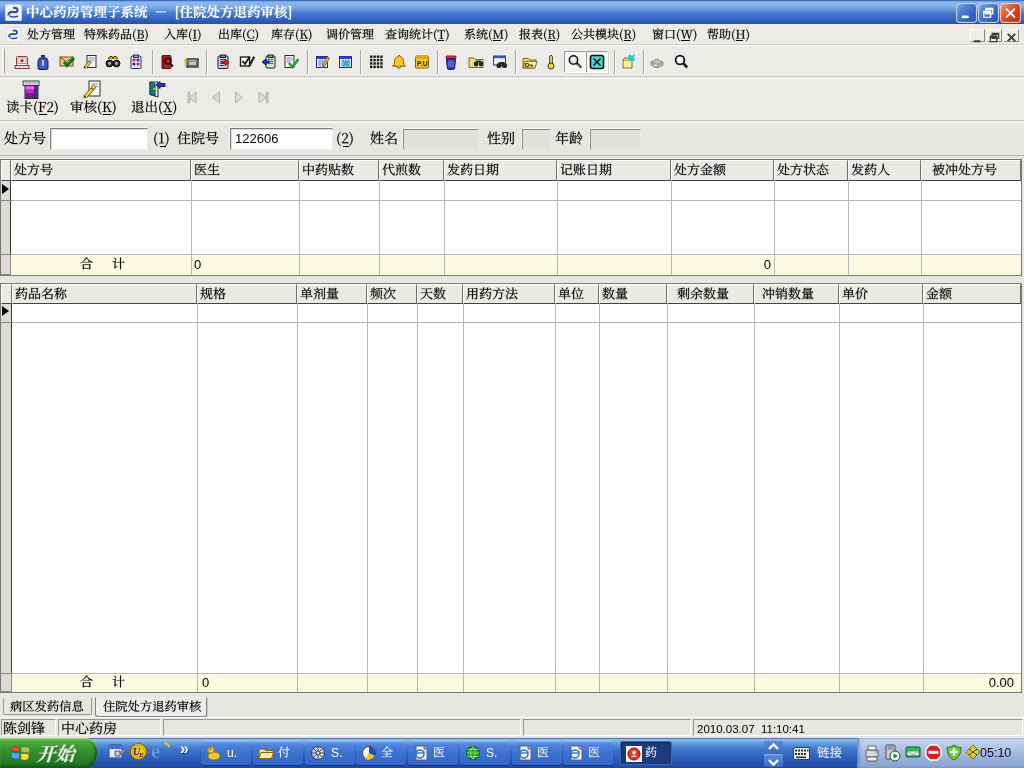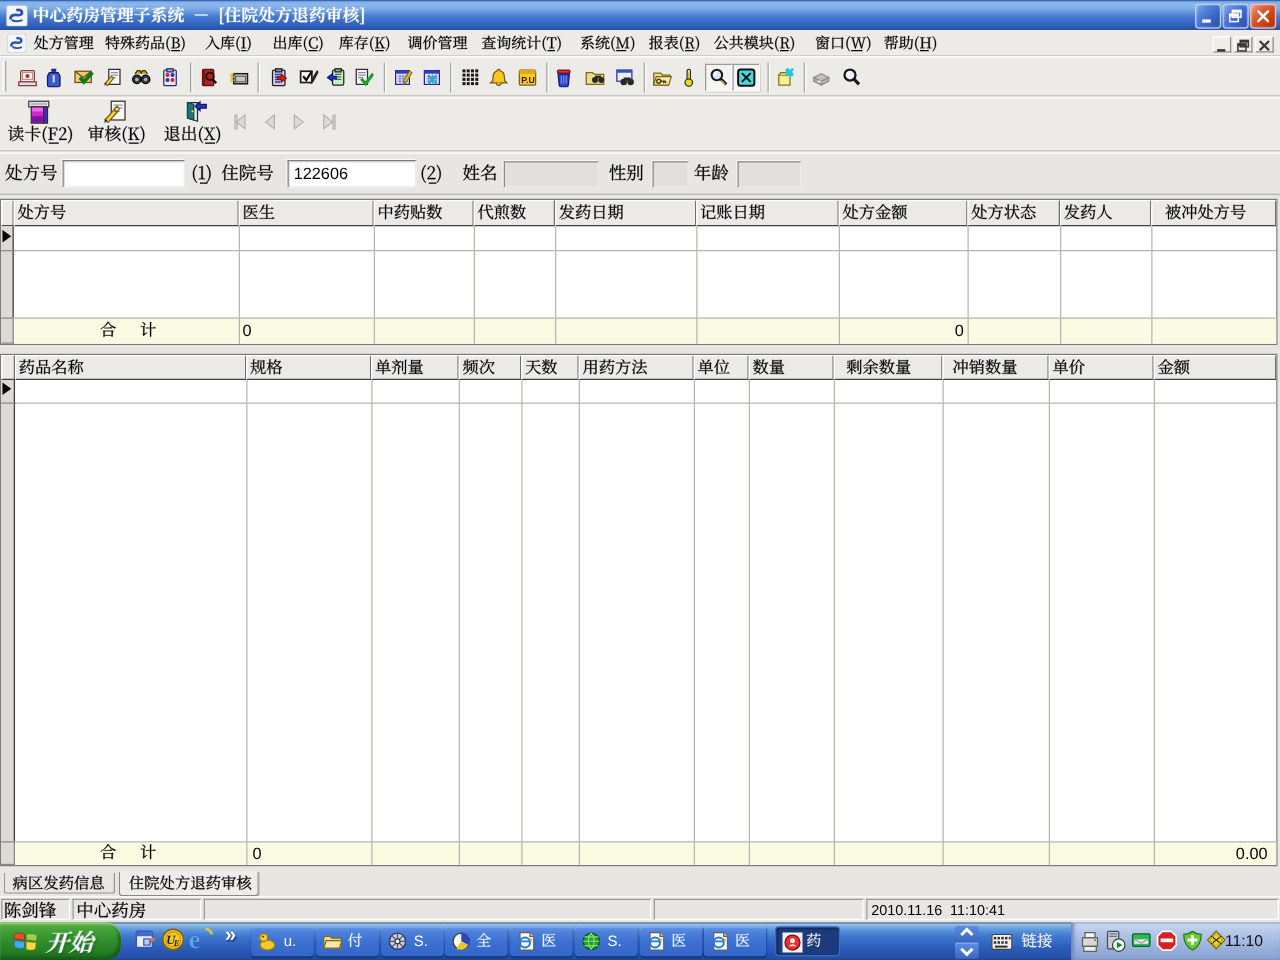--- a/index.html
+++ b/index.html
@@ -700,21 +700,21 @@
 <div class="abs " style="left:3px;top:721px;">
     <svg class="t" width="43" height="16" viewBox="0 0 43 16" style="">
       <path fill="#000" stroke="#000" stroke-width="0.22" d="M10.8 8.3 10.6 8.4C11.4 9.3 12.3 10.8 12.4 12C13.5 12.8 14.3 10.3 10.8 8.3ZM8.1 8.5 6.7 8C6.1 9.7 5.2 11.3 4.4 12.3L4.5 12.5C5.7 11.7 6.7 10.3 7.5 8.8C7.8 8.8 8 8.7 8.1 8.5ZM9.4 0.9 8.1 0.5C8 1.1 7.7 1.9 7.4 2.8H5L5.1 3.2H7.2C6.7 4.4 6.2 5.6 5.8 6.5C5.6 6.6 5.3 6.7 5.2 6.8L6.2 7.6L6.6 7.1H8.9V12C8.9 12.2 8.9 12.3 8.6 12.3C8.3 12.3 6.9 12.2 6.9 12.2V12.4C7.5 12.5 7.9 12.6 8.1 12.7C8.3 12.9 8.4 13.1 8.4 13.4C9.6 13.3 9.8 12.7 9.8 12V7.1H12.6C12.8 7.1 12.9 7.1 13 6.9C12.5 6.5 11.9 6 11.9 6L11.3 6.7H9.8V4.8C10.2 4.8 10.3 4.6 10.3 4.4L8.9 4.3V6.7H6.7C7.1 5.7 7.7 4.4 8.1 3.2H13.2C13.4 3.2 13.5 3.1 13.6 3C13.1 2.5 12.4 2 12.4 2L11.7 2.8H8.3C8.5 2.2 8.7 1.6 8.9 1.2C9.2 1.2 9.4 1.1 9.4 0.9ZM1.3 0.9V13.4H1.4C1.9 13.4 2.2 13.1 2.2 13.1V1.8H4C3.7 2.9 3.3 4.5 3 5.4C3.9 6.4 4.2 7.4 4.2 8.5C4.2 9 4.1 9.3 3.9 9.4C3.8 9.5 3.7 9.5 3.5 9.5C3.3 9.5 2.9 9.5 2.6 9.5V9.7C2.9 9.7 3.1 9.8 3.2 9.9C3.3 10 3.4 10.3 3.4 10.6C4.7 10.6 5.1 10 5.1 8.6C5.1 7.6 4.6 6.4 3.3 5.3C3.9 4.5 4.6 2.9 5.1 2C5.4 2 5.6 2 5.7 1.9L4.6 0.8L4 1.4H2.3Z M27.2 1 25.8 0.8V12C25.8 12.2 25.7 12.3 25.4 12.3C25.1 12.3 23.6 12.2 23.6 12.2V12.4C24.3 12.5 24.7 12.6 24.9 12.7C25.1 12.9 25.2 13.1 25.2 13.4C26.5 13.3 26.7 12.8 26.7 12.1V1.4C27 1.3 27.1 1.2 27.2 1ZM24.6 2.6 23.2 2.4V10.4H23.4C23.7 10.4 24.1 10.2 24.1 10.1V3C24.4 2.9 24.5 2.8 24.6 2.6ZM18 6.4 17.8 6.4C18.1 7.4 18.5 8.8 18.4 9.9C19.2 10.7 20 8.7 18 6.4ZM15.9 6.8 15.7 6.9C16.1 7.9 16.5 9.4 16.5 10.5C17.3 11.4 18.1 9.3 15.9 6.8ZM20.5 4.7 20 5.3H16.4L16.5 5.7H21.2C21.4 5.7 21.5 5.7 21.5 5.5C21.1 5.2 20.5 4.7 20.5 4.7ZM22.3 6.7 20.9 6.3C20.5 7.9 19.9 10 19.5 11.3C17.5 11.7 15.8 11.9 14.9 12L15.5 13.2C15.7 13.2 15.8 13.1 15.9 12.9C18.9 12.2 21.1 11.6 22.7 11.1L22.6 10.9L19.9 11.3C20.6 10 21.2 8.4 21.8 7C22.1 7 22.2 6.9 22.3 6.7ZM19.2 1.2C19.6 1.2 19.8 1.1 19.8 0.9L18.3 0.6C17.7 2.3 16.2 4.6 14.5 6L14.7 6.2C16.6 5 18.1 3.2 19.1 1.5C20 2.4 21.1 3.7 21.5 4.7C22.5 5.3 23 3.2 19.2 1.2Z M36.9 0.8 35.4 0.6C35.1 2 34.4 3.7 33.5 4.7L33.7 4.8C34.2 4.4 34.8 3.8 35.2 3.2C35.6 3.8 36.1 4.4 36.8 4.9C35.8 5.7 34.5 6.4 33.1 6.8L33.2 7.1C34.8 6.7 36.2 6.1 37.3 5.3C38.3 6 39.5 6.5 40.9 6.9C41 6.5 41.2 6.2 41.6 6.2L41.6 6C40.3 5.8 39 5.4 37.9 4.9C38.7 4.2 39.4 3.4 39.9 2.6C40.2 2.6 40.4 2.5 40.5 2.4L39.5 1.5L38.9 2.1H35.9C36.1 1.7 36.2 1.4 36.4 1C36.7 1 36.8 1 36.9 0.8ZM35.4 2.9 35.7 2.5H38.8C38.4 3.2 37.9 3.9 37.2 4.5C36.5 4 35.9 3.5 35.4 2.9ZM38.1 6.3 36.8 6.2V7.5H33.9L34 7.9H36.8V9.1H34.2L34.3 9.5H36.8V10.8H33.5L33.6 11.3H36.8V13.4H36.9C37.3 13.4 37.6 13.2 37.6 13.1V11.3H41C41.2 11.3 41.4 11.2 41.4 11C41 10.6 40.3 10.1 40.3 10.1L39.7 10.8H37.6V9.5H40.2C40.3 9.5 40.5 9.5 40.5 9.3C40.1 8.9 39.5 8.4 39.5 8.4L38.9 9.1H37.6V7.9H40.4C40.6 7.9 40.7 7.8 40.8 7.7C40.3 7.3 39.7 6.8 39.7 6.8L39.1 7.5H37.6V6.7C38 6.6 38.1 6.5 38.1 6.3ZM30.9 1.2C31.2 1.2 31.3 1.1 31.4 0.9L29.9 0.5C29.7 2 29.1 4.5 28.4 5.8L28.6 5.9C29.2 5.1 29.8 4 30.3 2.9H33.2C33.3 2.9 33.5 2.9 33.5 2.7C33.1 2.3 32.5 1.8 32.5 1.8L31.9 2.5H30.4C30.6 2.1 30.8 1.6 30.9 1.2ZM32.1 4.2 31.6 4.9H29.3L29.4 5.3H30.4V7.4H28.5L28.6 7.9H30.4V11.7C30.4 11.9 30.4 12 29.9 12.3L30.9 13.2C31 13.1 31 13 31.1 12.8C32.1 11.7 33.1 10.6 33.5 10.1L33.4 9.9C32.7 10.5 31.9 11.1 31.3 11.5V7.9H33.2C33.3 7.9 33.5 7.8 33.5 7.6C33.1 7.2 32.5 6.7 32.5 6.7L31.9 7.4H31.3V5.3H32.8C33 5.3 33.2 5.3 33.2 5.1C32.8 4.7 32.1 4.2 32.1 4.2Z"></path>
     </svg>
   </div>
 <div class="abs " style="left:61px;top:721px;">
     <svg class="t" width="57" height="16" viewBox="0 0 57 16" style="">
       <path fill="#000" stroke="#000" stroke-width="0.22" d="M11.5 7.6H7.4V3.9H11.5ZM7.9 0.7 6.5 0.6V3.5H2.5L1.5 3V9.4H1.6C2 9.4 2.4 9.1 2.4 9V8H6.5V13.4H6.7C7 13.4 7.4 13.2 7.4 13V8H11.5V9.2H11.6C12 9.2 12.4 9 12.4 8.9V4.1C12.7 4 13 3.9 13 3.8L11.9 2.9L11.4 3.5H7.4V1.1C7.8 1.1 7.9 0.9 7.9 0.7ZM2.4 7.6V3.9H6.5V7.6Z M20.1 0.7 19.9 0.8C20.8 1.7 21.9 3.3 22.1 4.4C23.3 5.3 24 2.8 20.1 0.7ZM19.6 3.2 18.2 3.1V11.6C18.2 12.5 18.6 12.8 19.9 12.8H22C24.8 12.8 25.4 12.6 25.4 12.1C25.4 11.9 25.3 11.8 25 11.7L24.9 9.2H24.7C24.5 10.4 24.3 11.3 24.2 11.6C24.1 11.7 24.1 11.8 23.8 11.8C23.5 11.9 22.9 11.9 22 11.9H20C19.2 11.9 19.1 11.7 19.1 11.4V3.6C19.4 3.6 19.5 3.4 19.6 3.2ZM24.7 5 24.6 5.2C25.8 6.5 26.3 8.6 26.6 9.9C27.5 10.9 28.4 7.8 24.7 5ZM16.4 4.8H16.2C16.2 6.8 15.6 8.6 14.8 9.4C14.6 9.7 14.5 10.1 14.7 10.3C15 10.5 15.6 10.3 15.9 9.8C16.4 9 17 7.3 16.4 4.8Z M29 11.8 29.5 13.1C29.7 13 29.8 12.9 29.8 12.8C31.8 12.1 33.3 11.5 34.4 11L34.3 10.8C32.2 11.3 30 11.7 29 11.8ZM35.9 7.5 35.7 7.6C36.2 8.2 36.8 9.2 36.9 10C37.8 10.7 38.6 8.8 35.9 7.5ZM32.3 2.2H28.6L28.7 2.6H32.3V4H32.5C32.9 4 33.2 3.9 33.2 3.8V2.6H36.8V4H36.9C37.4 4 37.6 3.8 37.6 3.7V2.6H41.1C41.3 2.6 41.4 2.6 41.4 2.4C41 2 40.2 1.4 40.2 1.4L39.6 2.2H37.6V1.1C38 1.1 38.1 0.9 38.1 0.7L36.8 0.6V2.2H33.2V1.1C33.6 1.1 33.7 0.9 33.7 0.7L32.3 0.6ZM32.7 4.4 31.5 3.7C31.1 4.5 30.1 5.9 29.2 6.5C29.1 6.5 28.9 6.6 28.9 6.6L29.4 7.8C29.5 7.8 29.6 7.7 29.6 7.6C30.5 7.4 31.3 7.1 31.9 7C31.1 7.8 30.2 8.7 29.3 9.2C29.2 9.3 29 9.3 29 9.3L29.4 10.6C29.6 10.5 29.7 10.4 29.8 10.3C31.4 9.9 33 9.4 33.9 9.2L33.9 8.9C32.5 9.1 31 9.2 30.1 9.3C31.4 8.4 32.9 7.2 33.8 6.3C34 6.4 34.2 6.3 34.3 6.2L33.2 5.4C33 5.7 32.6 6.1 32.3 6.6C31.4 6.6 30.5 6.7 29.8 6.7C30.7 6.1 31.6 5.2 32.2 4.6C32.5 4.6 32.7 4.5 32.7 4.4ZM37.2 4.4 35.8 4C35.4 5.7 34.6 7.4 33.8 8.5L34 8.6C34.8 8 35.5 7.1 36 6.1H39.7C39.6 9.4 39.3 11.7 38.9 12.1C38.7 12.2 38.6 12.3 38.3 12.3C38 12.3 37 12.2 36.4 12.1L36.4 12.4C36.9 12.5 37.5 12.6 37.7 12.7C38 12.9 38 13.1 38 13.4C38.6 13.4 39.1 13.2 39.5 12.8C40.2 12.2 40.5 9.9 40.6 6.2C40.9 6.1 41.1 6.1 41.2 5.9L40.2 5.1L39.6 5.6H36.2C36.4 5.3 36.5 5 36.7 4.7C37 4.7 37.1 4.6 37.2 4.4Z M48.8 5.2 48.7 5.3C49.1 5.7 49.7 6.4 49.9 6.9C50.8 7.4 51.5 5.7 48.8 5.2ZM48 0.4 47.9 0.6C48.5 1 49.3 1.8 49.6 2.4C50.5 2.9 51 1 48 0.4ZM54 6.3 53.4 7.1H45.5L45.6 7.5H48.6C48.6 9.5 48.1 11.5 44.5 13.1L44.7 13.4C47.7 12.3 48.8 10.9 49.3 9.4H52.8C52.6 10.8 52.3 11.8 52 12.1C51.9 12.2 51.8 12.2 51.5 12.2C51.2 12.2 50 12.1 49.4 12.1L49.3 12.3C49.9 12.4 50.6 12.5 50.8 12.7C51 12.8 51.1 13 51.1 13.3C51.7 13.3 52.2 13.2 52.6 12.9C53.2 12.5 53.5 11.2 53.7 9.5C54 9.4 54.1 9.4 54.2 9.3L53.2 8.4L52.6 8.9H49.5C49.6 8.5 49.6 8 49.7 7.5H54.9C55.1 7.5 55.2 7.5 55.2 7.3C54.8 6.9 54 6.3 54 6.3ZM45.2 4.7V2.9H53.2V4.7ZM44.3 2.4V5.7C44.3 8.4 44.1 11.1 42.3 13.2L42.5 13.4C45 11.3 45.2 8.1 45.2 5.7V5.1H53.2V5.7H53.4C53.7 5.7 54.1 5.4 54.2 5.4V3.1C54.4 3 54.6 2.9 54.7 2.8L53.6 2L53.1 2.5H45.4L44.3 2Z"></path>
     </svg>
   </div>
-<div class="abs lt " style="left:697px;top:724px;font-size:11.5px;color:#000;">2010.11.16  11:10:41</div>
+<div class="abs lt " style="left:697px;top:724px;font-size:11.5px;color:#000;">2010.03.07  11:10:41</div>
 <div class="abs" id="task"></div>
 <div class="abs" style="left:0;top:738px;width:97px;height:30px;border-radius:0 12px 12px 0;
 background:linear-gradient(180deg,#7CC064 0%,#4CA83C 12%,#3C9C34 30%,#2F8A2B 55%,#268024 75%,#1E7220 92%,#15621A 100%);
 box-shadow:inset 0 1px 1px #A8D890,inset -2px -2px 3px #14581a;"></div>
 <svg class="abs" style="left:9px;top:741px" width="24" height="24" viewBox="0 0 24 24">
 <g>
 <path d="M2.2 6.8 C4.5 4.9 7 5 9.3 6.1 L10.6 6.4 V10.9 L2.2 10.1 z" fill="#E8502A" stroke="#7a2810" stroke-width="0.5"></path>
 <path d="M12 6.6 C14.3 5.4 17.3 5.6 20.8 7.1 L20.2 11.9 12 11 z" fill="#9BD04A" stroke="#4a7018" stroke-width="0.5"></path>
 <path d="M2.2 11.4 L10.6 12.3 V16.9 C8 18.6 5.2 18.2 2.5 16.2 z" fill="#46AAF0" stroke="#1858a0" stroke-width="0.5"></path>
 <path d="M12 12.4 L19.9 13.2 19.3 17.9 C16.5 19.6 14 19.3 12 18.1 z" fill="#FFD940" stroke="#a08010" stroke-width="0.5"></path>
@@ -897,12 +897,12 @@
 <g transform="translate(84,2)">
       <path d="M8 1 C10.5 3 13 3.5 15 3.5 C15 9 13 13.5 8 16 C3 13.5 1 9 1 3.5 C3 3.5 5.5 3 8 1" fill="#68C838" stroke="#287818"></path>
       <path d="M8 4 v8 M4 8 h8" stroke="#F0F8E8" stroke-width="2.4"></path>
     </g>
 <g transform="translate(103,2)">
       <path d="M8 1 L15 8 L8 15 L1 8 z" fill="#E8D838" stroke="#807008"></path>
       <path d="M4 5 l8 6 M12 5 l-8 6" stroke="#403808" stroke-width="1"></path>
       <path d="M8 3 L13 8 L8 13 L3 8 z" fill="none" stroke="#B0A020" stroke-width="0.8"></path>
     </g>
 </svg>
-<div class="abs lt " style="left:980px;top:747px;font-size:12.5px;color:#101018;">11:10</div>
+<div class="abs lt " style="left:980px;top:747px;font-size:12.5px;color:#101018;">05:10</div>
 </body></html>

